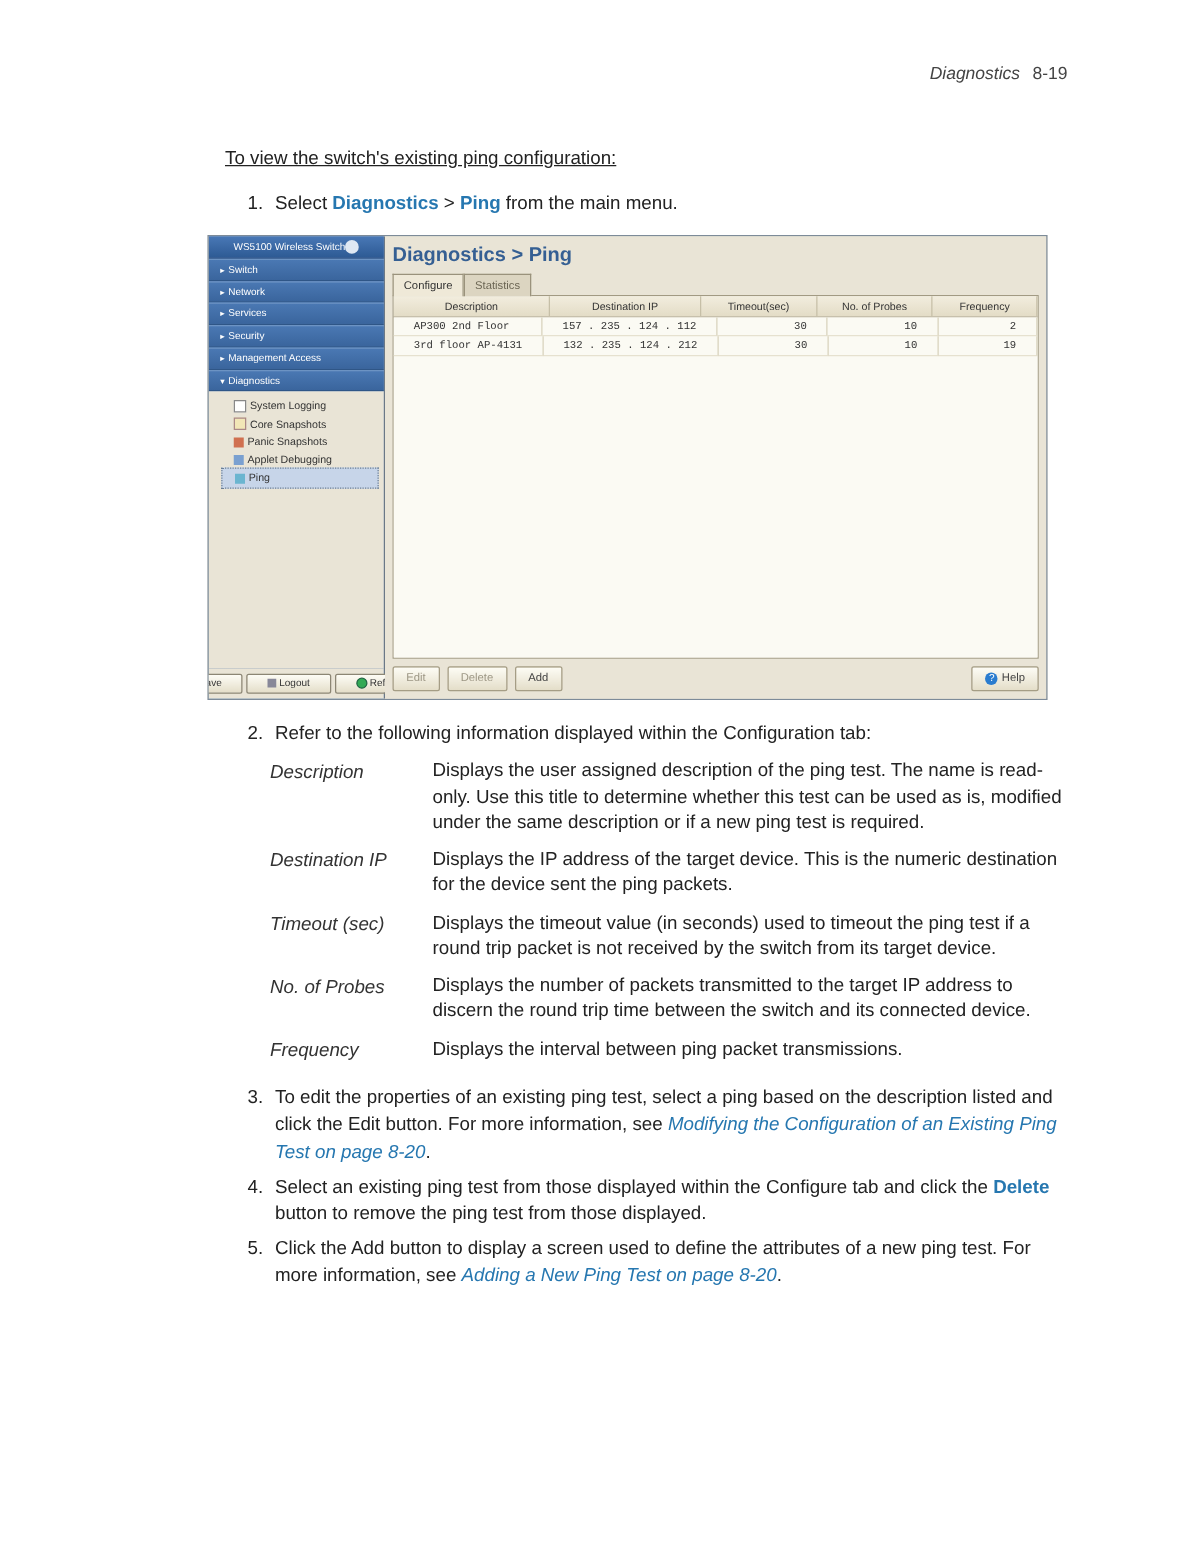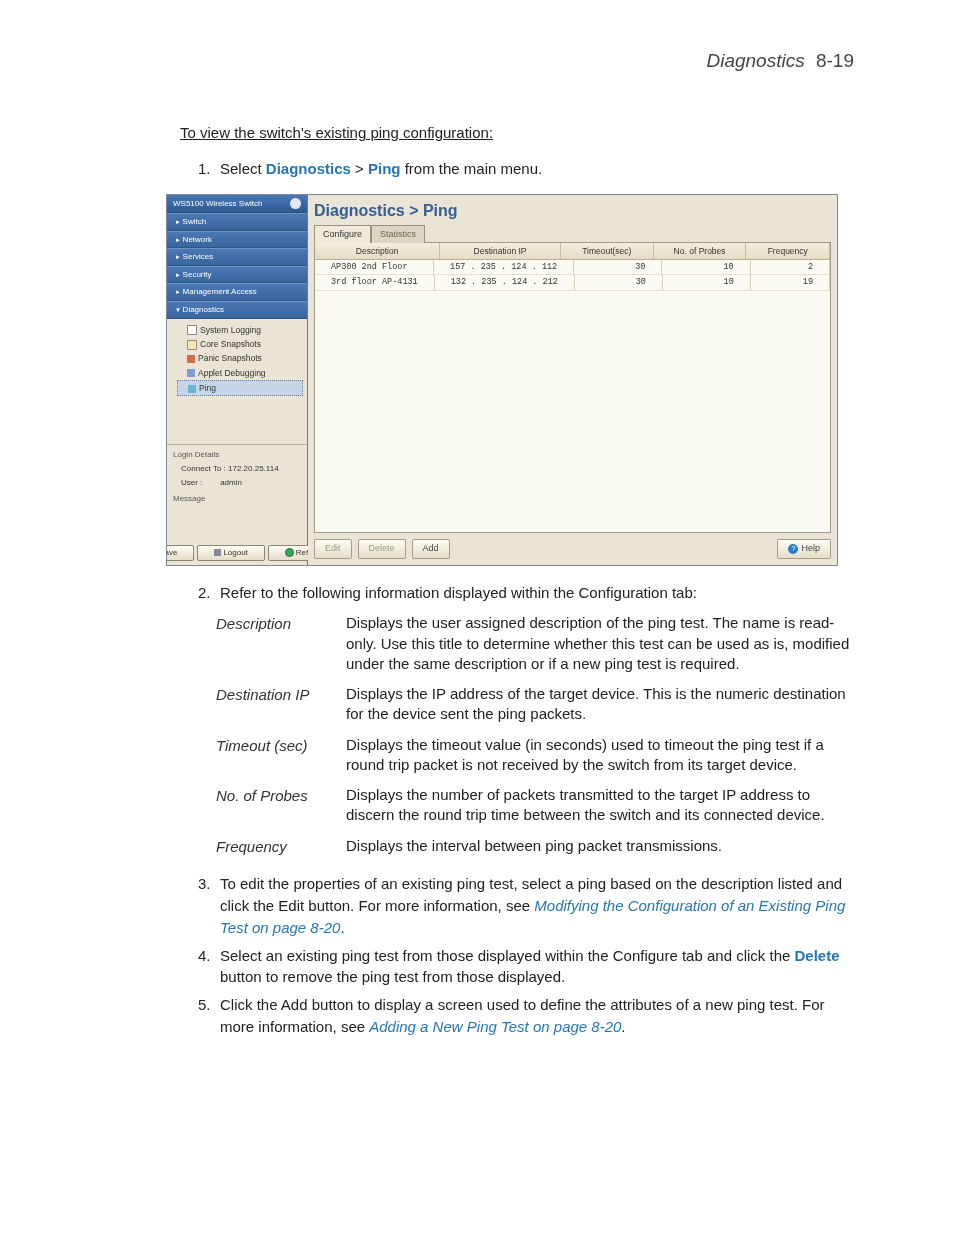--- a/index.html
+++ b/index.html
@@ -11,21 +11,21 @@
   }
   .page {
     width: 954px;
     height: 1235px;
     position: relative;
     box-sizing: border-box;
     padding: 50px 100px 60px 180px;
   }
   .header {
     text-align: right;
-    font-size: 19px;
+    font-size: 14px;
     color: #444;
     margin-bottom: 50px;
   }
   .header .section-name { font-style: italic; color: #444; }
   .header .page-num { font-weight: normal; margin-left: 6px; }
 
   .body-text { font-size: 15px; line-height: 1.45; color: #222; }
   .body-text p { margin: 24px 0 14px; text-decoration: underline; }
   .step { display: flex; margin: 6px 0; font-size: 15px; }
   .step .num { width: 22px; flex-shrink: 0; }
@@ -57,21 +57,21 @@
     flex-direction: column;
     border-right: 1px solid #6b7886;
   }
   .brand {
     background: linear-gradient(#4978b6, #2d5a94);
     color: #fff;
     font-size: 8px;
     padding: 3px 6px;
     display: flex;
     align-items: center;
-    justify-content: space-between;
+    justify-content: center;
     border-bottom: 1px solid #2a4d7e;
   }
   .brand .logo {
     width: 11px; height: 11px;
     border-radius: 50%;
     background: #dfe8f3;
     display: inline-block;
   }
   .nav-item {
     background: linear-gradient(#4a78b3, #3a659d);
@@ -261,34 +261,20 @@
         <div class="nav-item"><span>Services</span></div>
         <div class="nav-item"><span>Security</span></div>
         <div class="nav-item"><span>Management Access</span></div>
         <div class="nav-item open"><span>Diagnostics</span></div>
         <div class="tree">
           <div class="tree-row"><span class="tree-icon ic-doc"></span><span>System Logging</span></div>
           <div class="tree-row"><span class="tree-icon ic-core"></span><span>Core Snapshots</span></div>
           <div class="tree-row"><span class="tree-icon ic-panic"></span><span>Panic Snapshots</span></div>
           <div class="tree-row"><span class="tree-icon ic-applet"></span><span>Applet Debugging</span></div>
           <div class="tree-row sel"><span class="tree-icon ic-ping"></span><span>Ping</span></div>
-        </div>
-        <div class="login">
-          <div class="section-label">Login Details</div>
-          <div class="row">
-            <span>Connect To :</span>
-            <span>172.20.25.114</span>
-          </div>
-          <div class="row">
-            <span>User :</span>
-            &nbsp;&nbsp;&nbsp;&nbsp;&nbsp;&nbsp;
-            <span>admin</span>
-          </div>
-          <div class="section-label" style="margin-top:4px">Message</div>
-          <div style="height:30px"></div>
         </div>
         <div class="sidebar-buttons">
           <div class="sbtn">
               <span class="mini-ic mi-save"></span>
               <span>Save</span>
             </div>
           <div class="sbtn">
               <span class="mini-ic mi-logout"></span>
               <span>Logout</span>
             </div>

